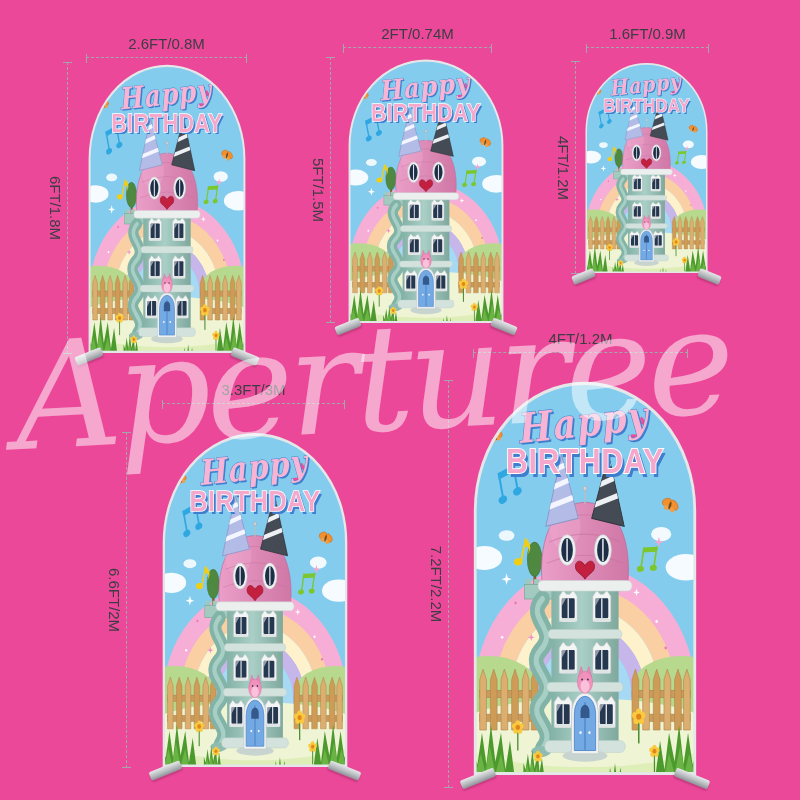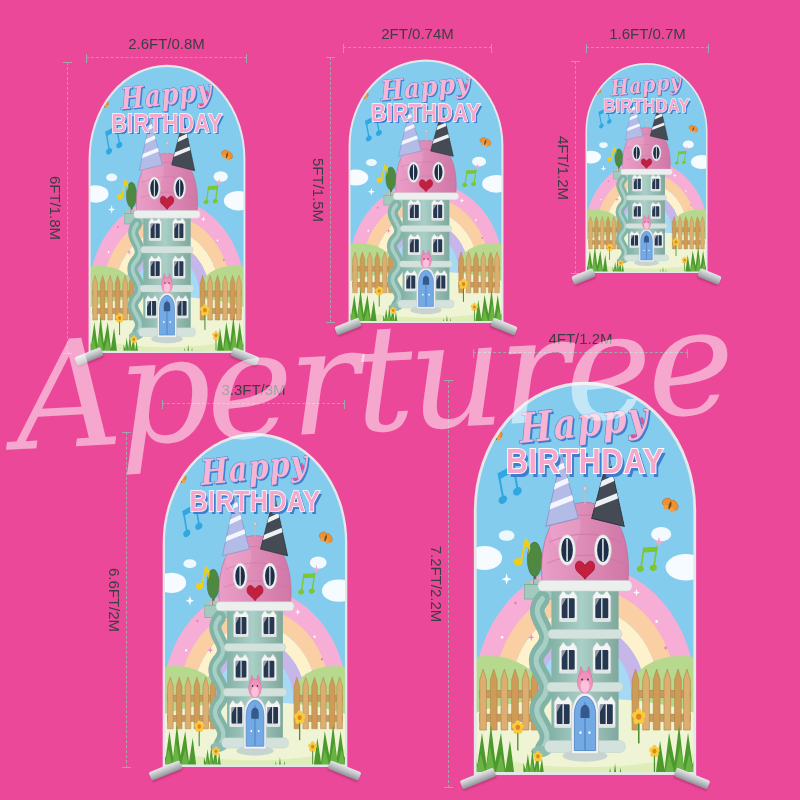--- a/index.html
+++ b/index.html
@@ -286,21 +286,21 @@
   </div>
   <div class="arch-unit" style="left:348px;top:57px;width:156px;height:266px;">
     <svg class="art" viewBox="0 0 200 300" preserveAspectRatio="none">
         <use href="#arch-art"></use>
       </svg>
     <div class="foot foot-l" style="width:26px;"></div>
     <div class="foot foot-r" style="width:26px;"></div>
   </div>
 
   <div class="dim-w" style="left:586px;top:25px;width:123px;">
-    <div class="dim-label">1.6FT/0.7M</div>
+    <div class="dim-label">1.6FT/0.9M</div>
     <div class="dim-line-h"></div>
   </div>
   <div class="dim-v" style="left:575px;top:61px;height:213px;">
     <div class="dim-label">4FT/1.2M</div>
   </div>
   <div class="arch-unit" style="left:585px;top:61px;width:123px;height:212px;">
     <svg class="art" viewBox="0 0 200 300" preserveAspectRatio="none">
         <use href="#arch-art"></use>
       </svg>
     <div class="foot foot-l" style="width:23px;"></div>

